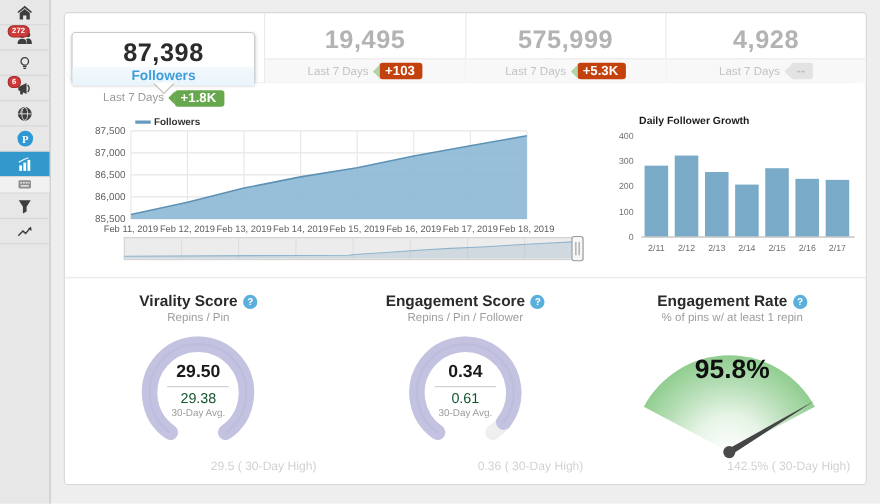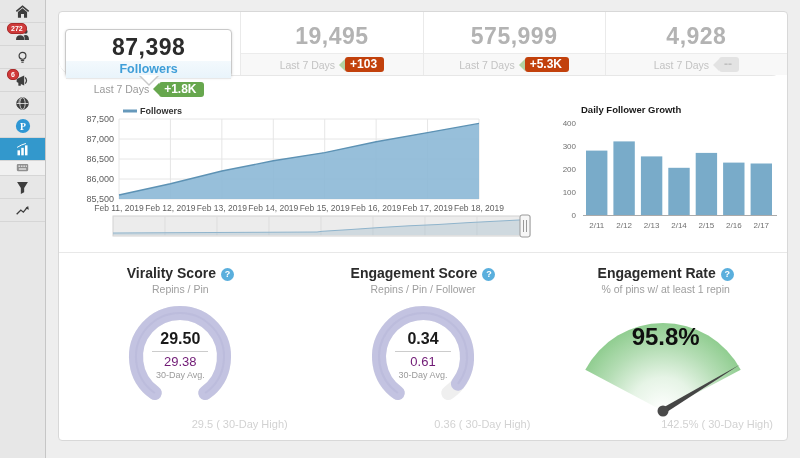--- a/index.html
+++ b/index.html
@@ -47,21 +47,21 @@
   
   .gauges { position:absolute; left:0; top:240px; right:0; bottom:0; border-top:1px solid #e8e8e8; display:flex; }
   .gauge-col { position:relative; flex:1 1 0; text-align:center; }
   .g-title { margin-top:12px; font-size:14px; font-weight:bold; color:#2b2b2b; }
   .help-icon { display:inline-block; width:13px; height:13px; line-height:13px; border-radius:50%; background:#5aafdd; color:#fff; font-size:9px; font-weight:bold; text-align:center; vertical-align:1px; margin-left:5px; cursor:pointer; }
   .g-sub { margin-top:2px; font-size:10.5px; color:#9e9e9e; }
   .ring-wrap { position:relative; width:170px; height:116px; margin:8px auto 0; }
   .ring-text { position:absolute; left:0; right:0; top:27px; text-align:center; }
   .rt-value { font-size:16px; font-weight:bold; color:#1a1a1a; }
   .rt-div { width:56px; border-top:1px solid #cccccc; margin:3px auto 2px; }
-  .rt-avg { font-size:13px; color:#701a75; }
+  .rt-avg { font-size:13px; color:#14532d; }
   .rt-avg-label { font-size:9px; color:#9b9b9b; margin-top:1px; }
   .fan-wrap { position:relative; width:190px; height:118px; margin:12px auto 0; }
   .fan-value { position:absolute; left:0; right:0; top:16px; text-align:center; font-size:24px; font-weight:bold; color:#0f0f0f; }
   .high-note { position:absolute; right:14px; bottom:10px; font-size:11px; color:#d2d2d2; }
 </style>
 </head>
 <body>
 
 <div class="page">
   <aside class="sidebar" id="sidebar">

